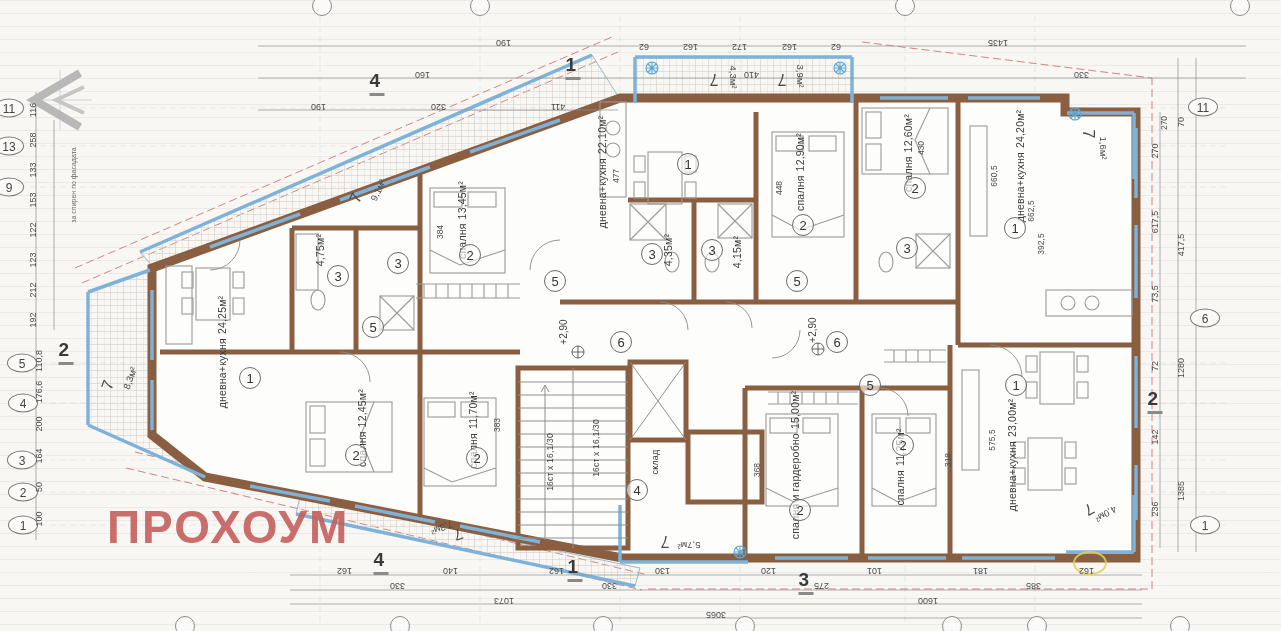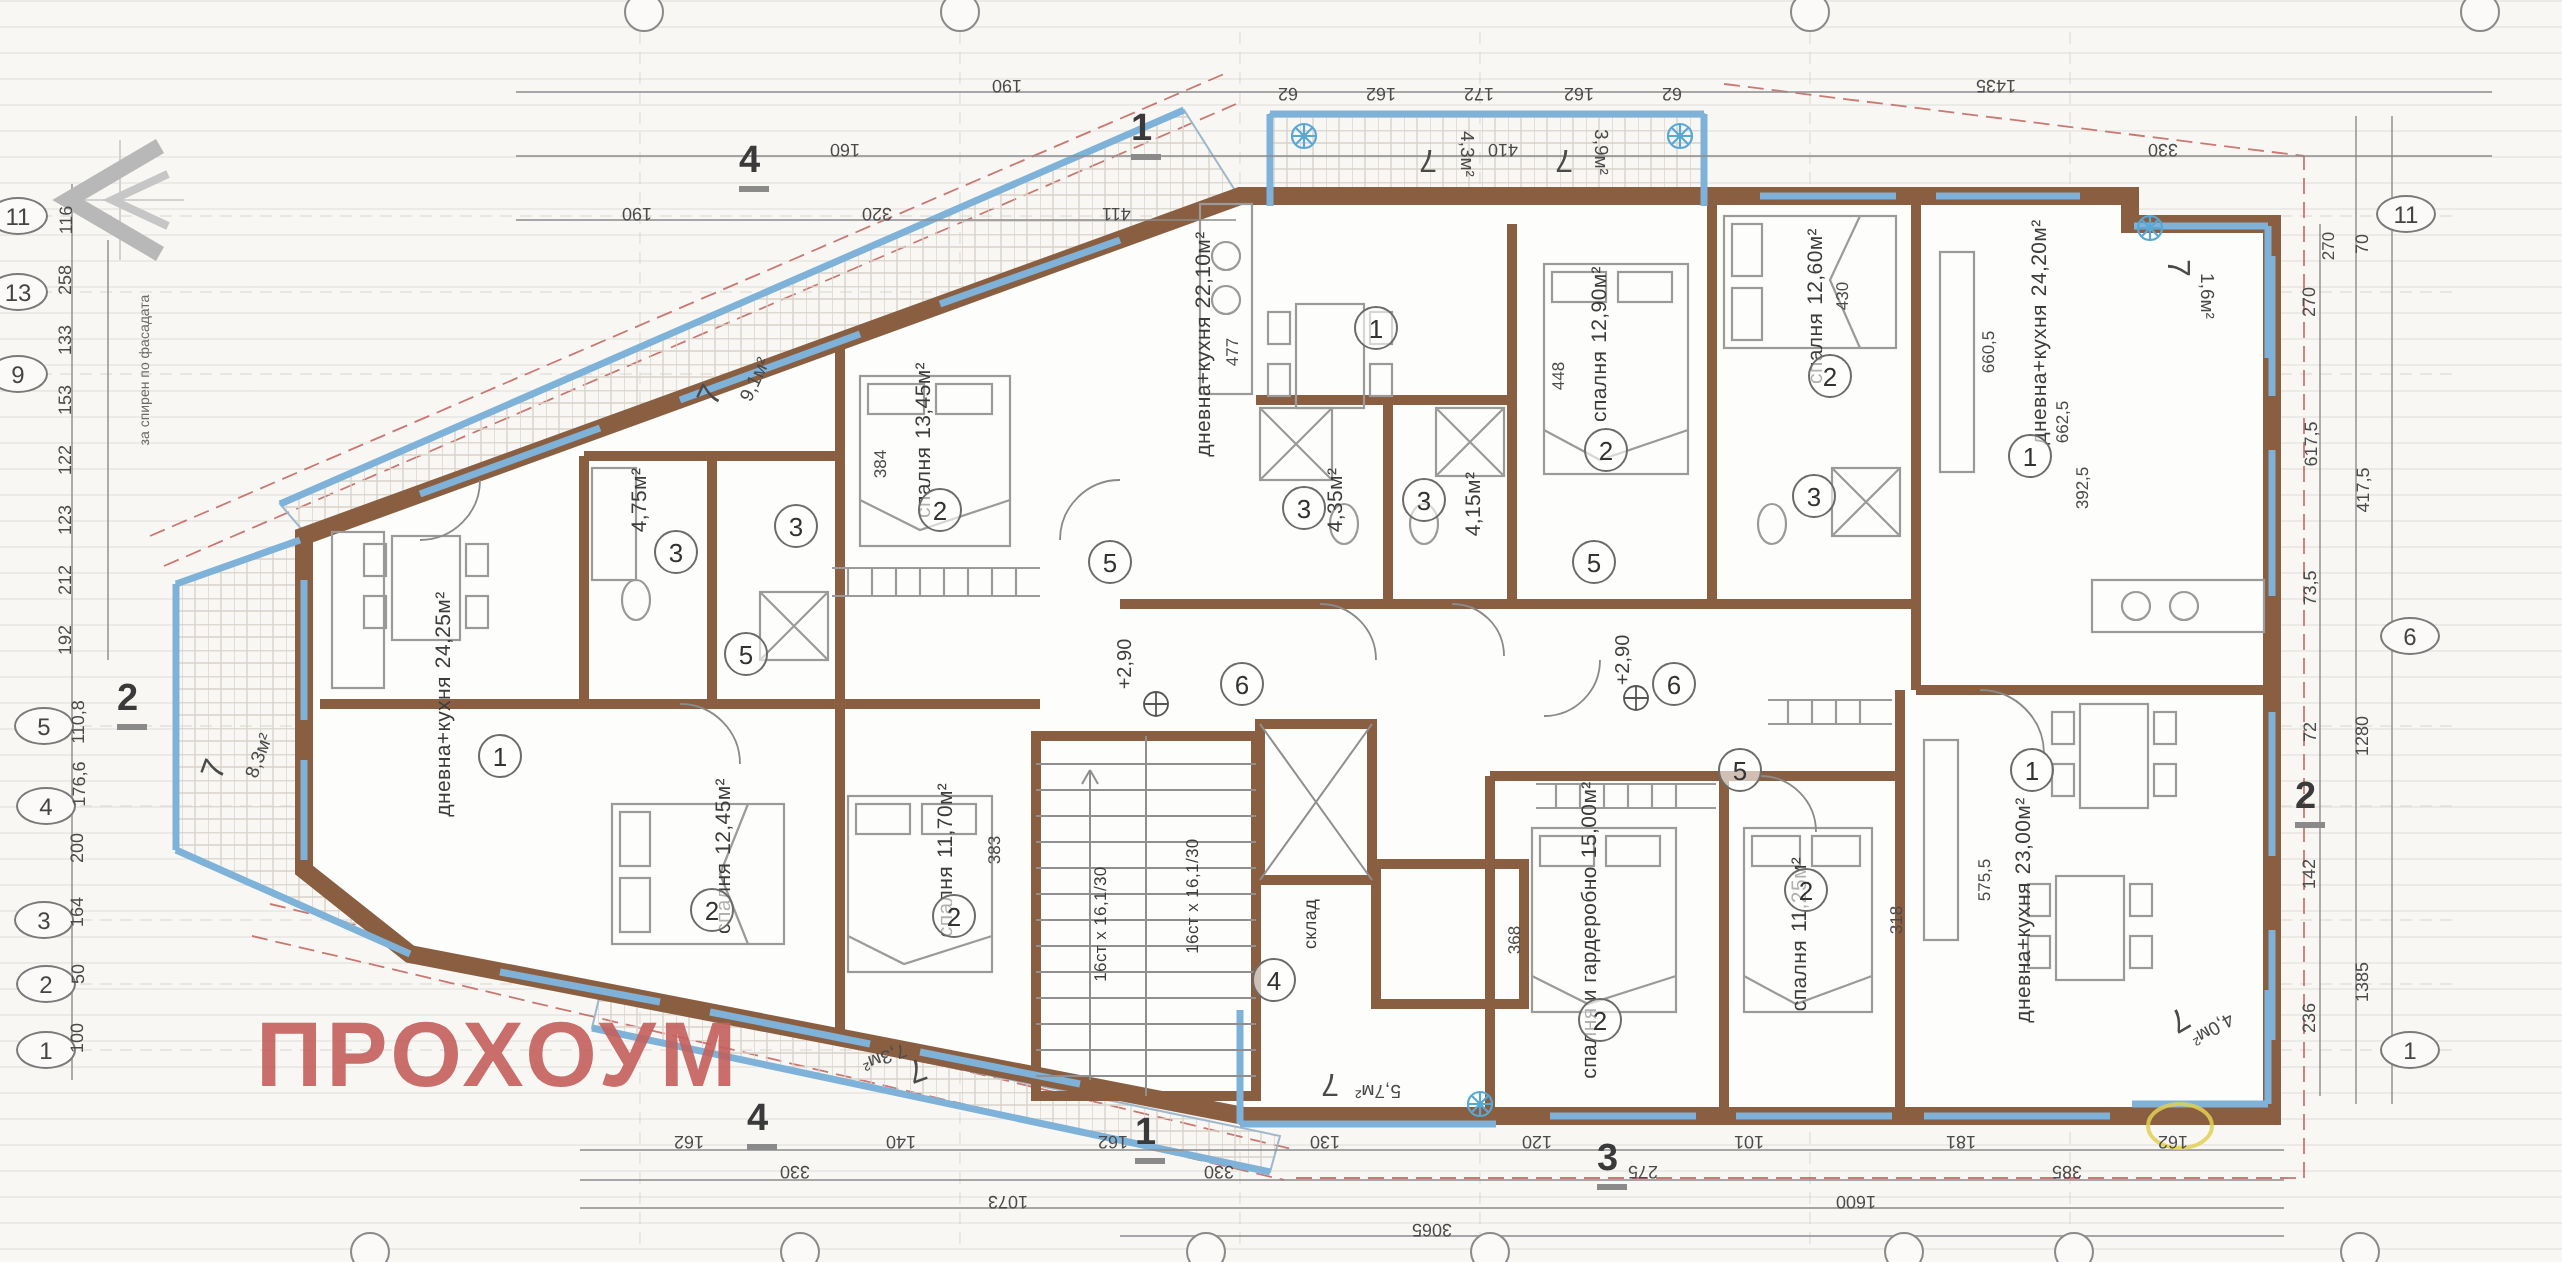--- a/index.html
+++ b/index.html
@@ -20,21 +20,21 @@
   .dimcol{position:absolute;display:flex;flex-direction:column;justify-content:space-around;align-items:center;}
   .dimcol .dim{transform:rotate(-90deg);}
   .idim{position:absolute;font-size:8.5px;color:#4a4a4a;white-space:nowrap;transform:translate(-50%,-50%) rotate(-90deg);}
   .gb{position:absolute;width:30px;height:19px;border:1px solid #7a7a7a;border-radius:50%;background:#fbfaf8;
     display:flex;align-items:center;justify-content:center;font-size:12px;color:#444;transform:translate(-50%,-50%);box-sizing:border-box;}
   .gbcut{position:absolute;width:20px;height:20px;border:1px solid #8a8a8a;border-radius:50%;background:#fbfaf8;transform:translate(-50%,-50%);box-sizing:border-box;}
   .sec{position:absolute;font-weight:700;font-size:19px;color:#3a3a3a;transform:translate(-50%,-50%);}
   .sec::after{content:"";display:block;width:15px;height:3px;background:#8a8a8a;margin-top:1px;}
   .lvl{position:absolute;font-size:10px;color:#3f3f3f;white-space:nowrap;transform:translate(-50%,-50%) rotate(-90deg);}
   .note{position:absolute;font-size:7px;color:#6a6a6a;white-space:nowrap;transform:translate(-50%,-50%) rotate(-90deg);}
-  #watermark{position:absolute;left:128px;top:500px;font-size:46px;font-weight:700;color:#c4605c;
+  #watermark{position:absolute;left:107px;top:500px;font-size:46px;font-weight:700;color:#c4605c;
     letter-spacing:2px;opacity:.9;}
 </style>
 </head>
 <body>
 
 <div id="stage">
 
 <svg width="1281" height="631" viewBox="0 0 1281 631">
   <defs>
     <pattern id="ht" width="13" height="13" patternUnits="userSpaceOnUse">

